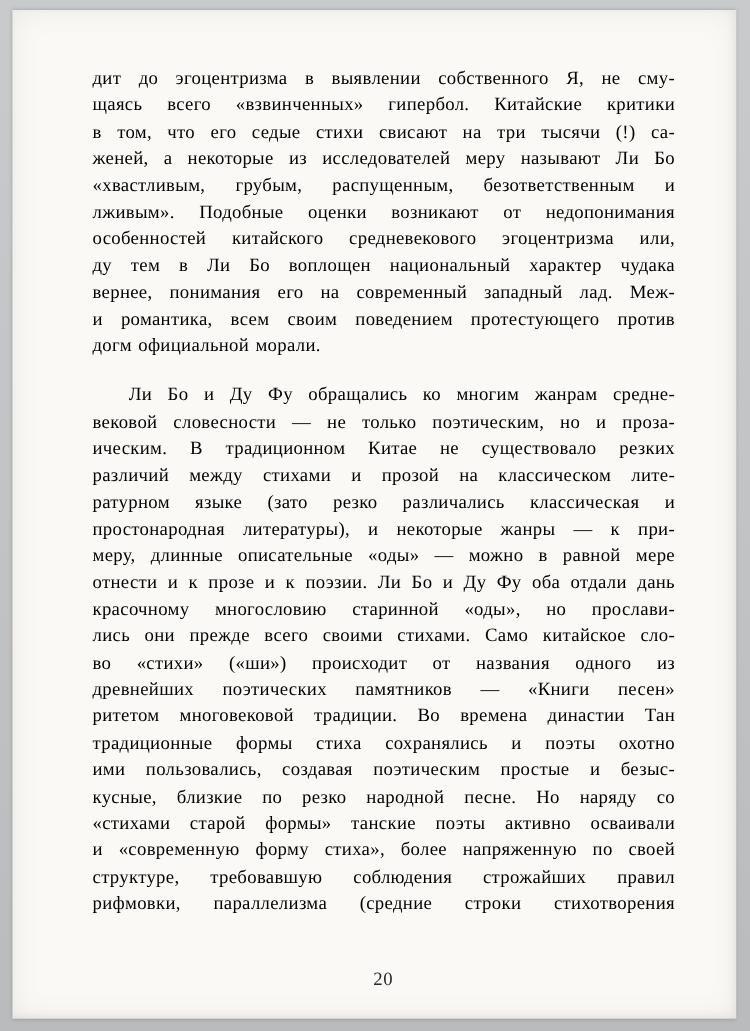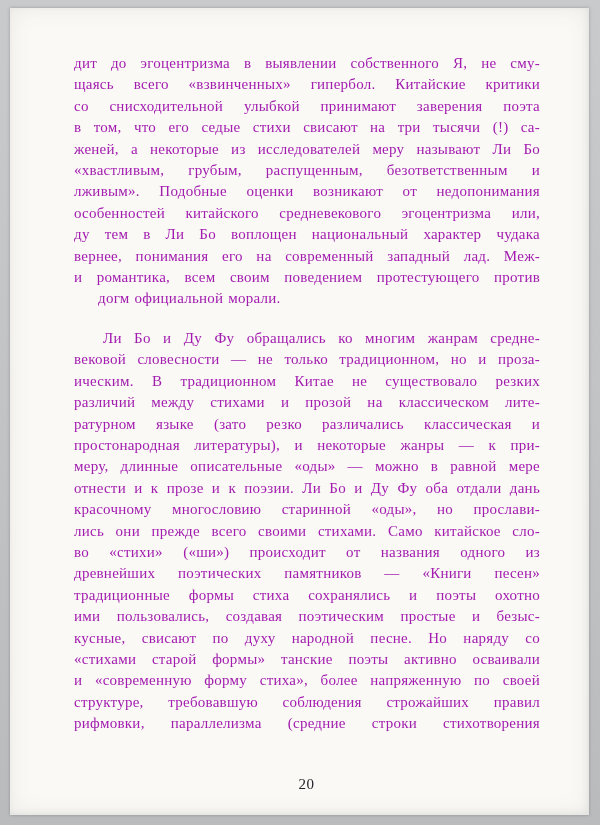--- a/index.html
+++ b/index.html
@@ -22,37 +22,36 @@
     background: #faf9f5;
     box-shadow:
       inset 0 0 22px rgba(90,90,95,0.10),
       inset -2px -2px 6px rgba(90,90,95,0.08),
       0 0 3px rgba(60,60,65,0.35);
   }
 
   .text-block {
     position: absolute;
     left: 64px; right: 49px; top: 45px;
-    color: #a21caf;
+    color: #000000;
     font-size: 15px;
     line-height: 21.4px;
     letter-spacing: 0.25px;
     word-spacing: 1px;
   }
 
   .paragraph + .paragraph { margin-top: 18px; }
 
   .line {
     text-align: justify;
     text-align-last: justify;
     -moz-text-align-last: justify;
   }
   .line.last {
     text-align-last: left;
-    margin-left: 24px;
     -moz-text-align-last: left;
   }
   .line.indent { text-indent: 29px; }
 
   .page-number {
     position: absolute;
     left: 14px; right: 0; bottom: 22px;
     text-align: center;
     font-size: 15px;
     letter-spacing: 0.5px;
@@ -61,47 +60,47 @@
 </style>
 </head>
 <body>
 
 <div class="scan">
   <div class="page">
     <div class="text-block" id="paragraphs">
         <div class="paragraph">
           <div class="line">дит до эгоцентризма в выявлении собственного Я, не сму-</div>
           <div class="line">щаясь всего «взвинченных» гипербол. Китайские критики</div>
-          <div class="line">со снисходительной улыбкой принимают заверения поэта</div>
           <div class="line">в том, что его седые стихи свисают на три тысячи (!) са-</div>
           <div class="line">женей, а некоторые из исследователей меру называют Ли Бо</div>
           <div class="line">«хвастливым, грубым, распущенным, безответственным и</div>
           <div class="line">лживым». Подобные оценки возникают от недопонимания</div>
           <div class="line">особенностей китайского средневекового эгоцентризма или,</div>
           <div class="line">ду тем в Ли Бо воплощен национальный характер чудака</div>
           <div class="line">вернее, понимания его на современный западный лад. Меж-</div>
           <div class="line">и романтика, всем своим поведением протестующего против</div>
           <div class="line last">догм официальной морали.</div>
         </div>
         <div class="paragraph">
           <div class="line indent">Ли Бо и Ду Фу обращались ко многим жанрам средне-</div>
-          <div class="line">вековой словесности — не только традиционном, но и проза-</div>
+          <div class="line">вековой словесности — не только поэтическим, но и проза-</div>
           <div class="line">ическим. В традиционном Китае не существовало резких</div>
           <div class="line">различий между стихами и прозой на классическом лите-</div>
           <div class="line">ратурном языке (зато резко различались классическая и</div>
           <div class="line">простонародная литературы), и некоторые жанры — к при-</div>
           <div class="line">меру, длинные описательные «оды» — можно в равной мере</div>
           <div class="line">отнести и к прозе и к поэзии. Ли Бо и Ду Фу оба отдали дань</div>
           <div class="line">красочному многословию старинной «оды», но прослави-</div>
           <div class="line">лись они прежде всего своими стихами. Само китайское сло-</div>
           <div class="line">во «стихи» («ши») происходит от названия одного из</div>
           <div class="line">древнейших поэтических памятников — «Книги песен»</div>
+          <div class="line">ритетом многовековой традиции. Во времена династии Тан</div>
           <div class="line">традиционные формы стиха сохранялись и поэты охотно</div>
           <div class="line">ими пользовались, создавая поэтическим простые и безыс-</div>
-          <div class="line">кусные, свисают по духу народной песне. Но наряду со</div>
+          <div class="line">кусные, близкие по резко народной песне. Но наряду со</div>
           <div class="line">«стихами старой формы» танские поэты активно осваивали</div>
           <div class="line">и «современную форму стиха», более напряженную по своей</div>
           <div class="line">структуре, требовавшую соблюдения строжайших правил</div>
           <div class="line">рифмовки, параллелизма (средние строки стихотворения</div>
         </div>
       </div>
     <div class="page-number">20</div>
   </div>
 </div>
 

